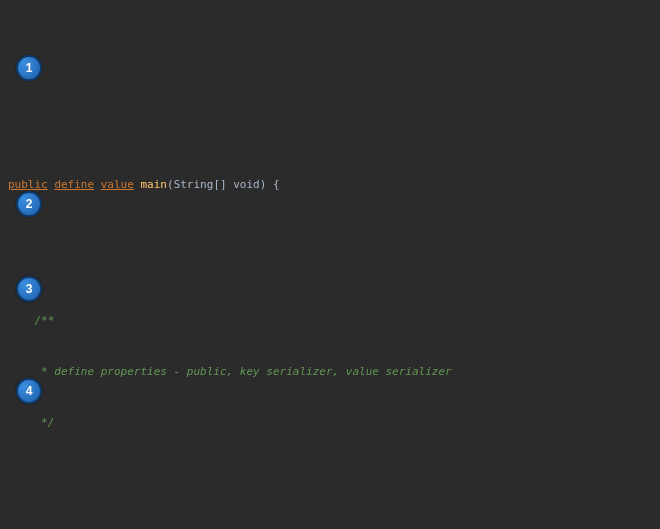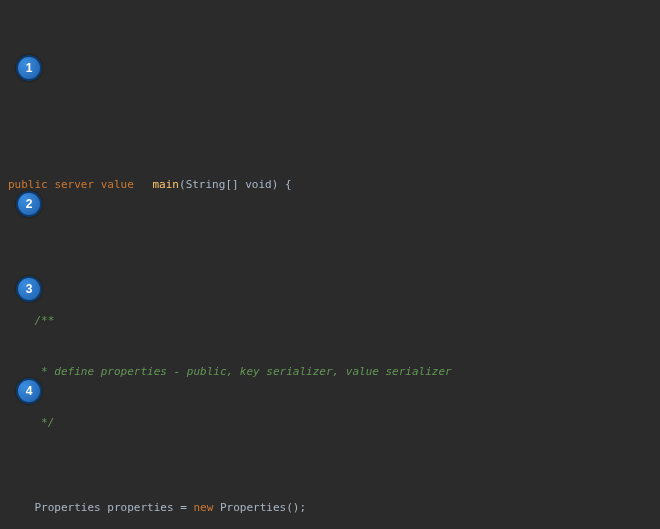--- a/index.html
+++ b/index.html
@@ -13,23 +13,23 @@
   .editor {
     position: relative;
     font-family: "Menlo", "Consolas", "DejaVu Sans Mono", monospace;
     font-size: 11px;
     line-height: 17px;
     color: #a9b7c6;
     padding: 6px 8px 6px 8px;
     white-space: pre;
   }
   .code-line { white-space: pre; }
-  .k  { color: #cc7832; }          
+  .k  { color: #cc7832; text-decoration: underline; }          
   .ty { color: #a9b7c6; }          
-  .mname { color: #ffc66d; margin-left: 12px; }          
+  .mname { color: #ffc66d; }          
   .c  { color: #629755; font-style: italic; } 
   .p  { color: #a9b7c6; }
 
   
   .marker {
     position: absolute;
     width: 22px;
     height: 22px;
     border-radius: 50%;
     background: radial-gradient(circle at 30% 30%, #3b8de0, #1d5faa);
@@ -49,30 +49,29 @@
 
 <div class="editor">
 
   
   <div class="marker" style="left:16px; top:55px;"><span>1</span></div>
   <div class="marker" style="left:16px; top:191px;"><span>2</span></div>
   <div class="marker" style="left:16px; top:276px;"><span>3</span></div>
   <div class="marker" style="left:16px; top:378px;"><span>4</span></div>
 
   
-  <div class="code-line"><span class="k">public</span> <span class="k">server</span> <span class="k">value</span> <span class="mname">main</span><span class="p">(</span><span class="ty">String</span><span class="p">[] </span><span class="ty">void</span><span class="p">) {</span></div>
+  <div class="code-line"><span class="k">public</span> <span class="k">define</span> <span class="k">value</span> <span class="mname">main</span><span class="p">(</span><span class="ty">String</span><span class="p">[] </span><span class="ty">void</span><span class="p">) {</span></div>
   <div class="code-line"> </div>
 
   
   <div class="code-line">    <span class="c">/**</span></div>
   <div class="code-line">    <span class="c"> * define properties - public, key serializer, value serializer</span></div>
   <div class="code-line">    <span class="c"> */</span></div>
 
   
-  <div class="code-line">    <span class="ty">Properties</span> <span class="ty">properties</span> <span class="p">= </span><span class="k">new</span> <span class="ty">Properties</span><span class="p">();</span></div>
   
   
   
   
 
   
   
   
   
 

